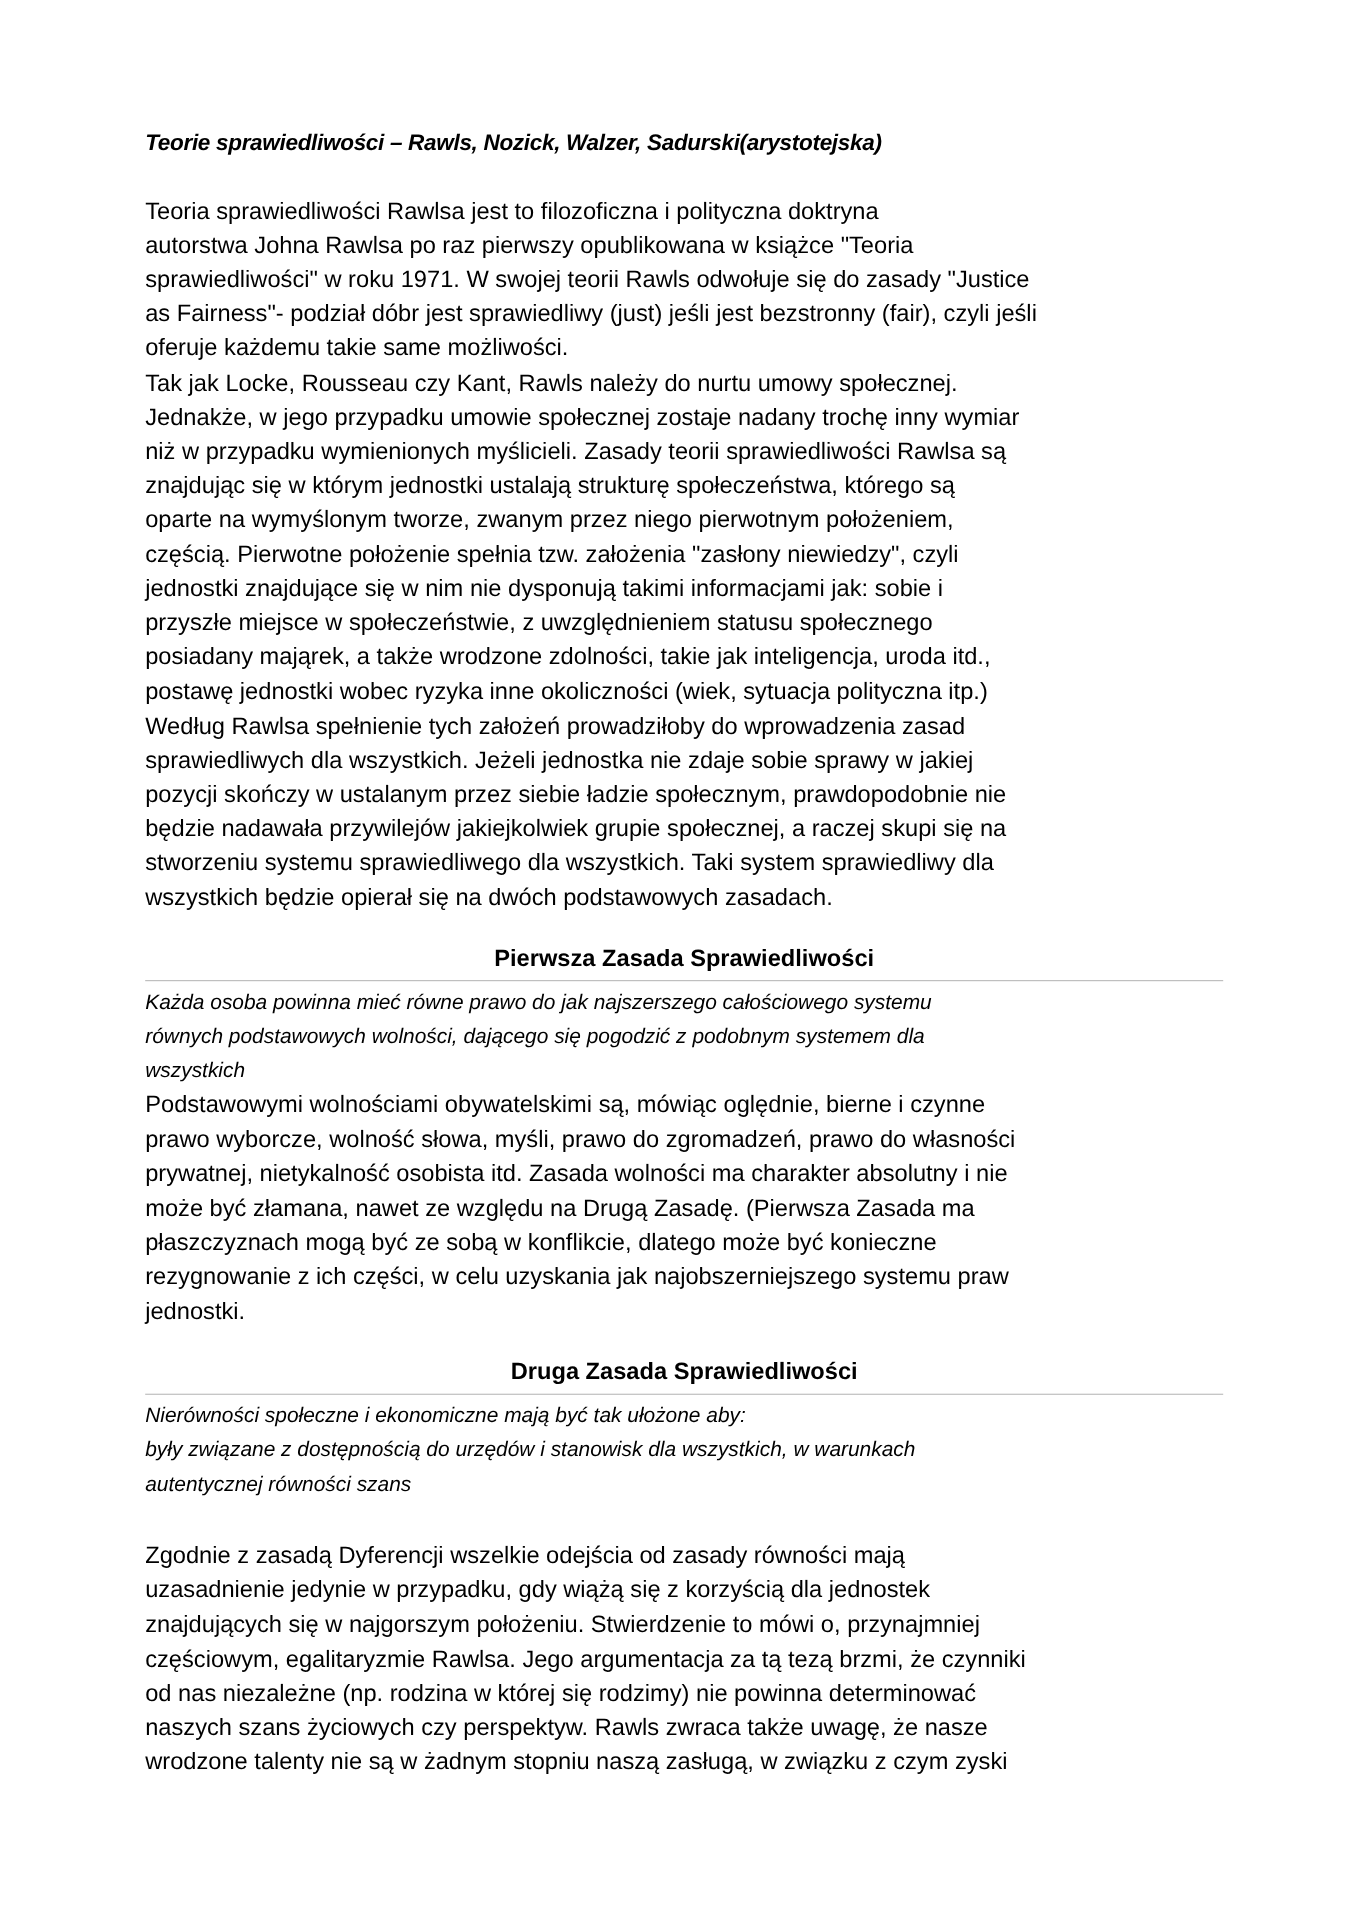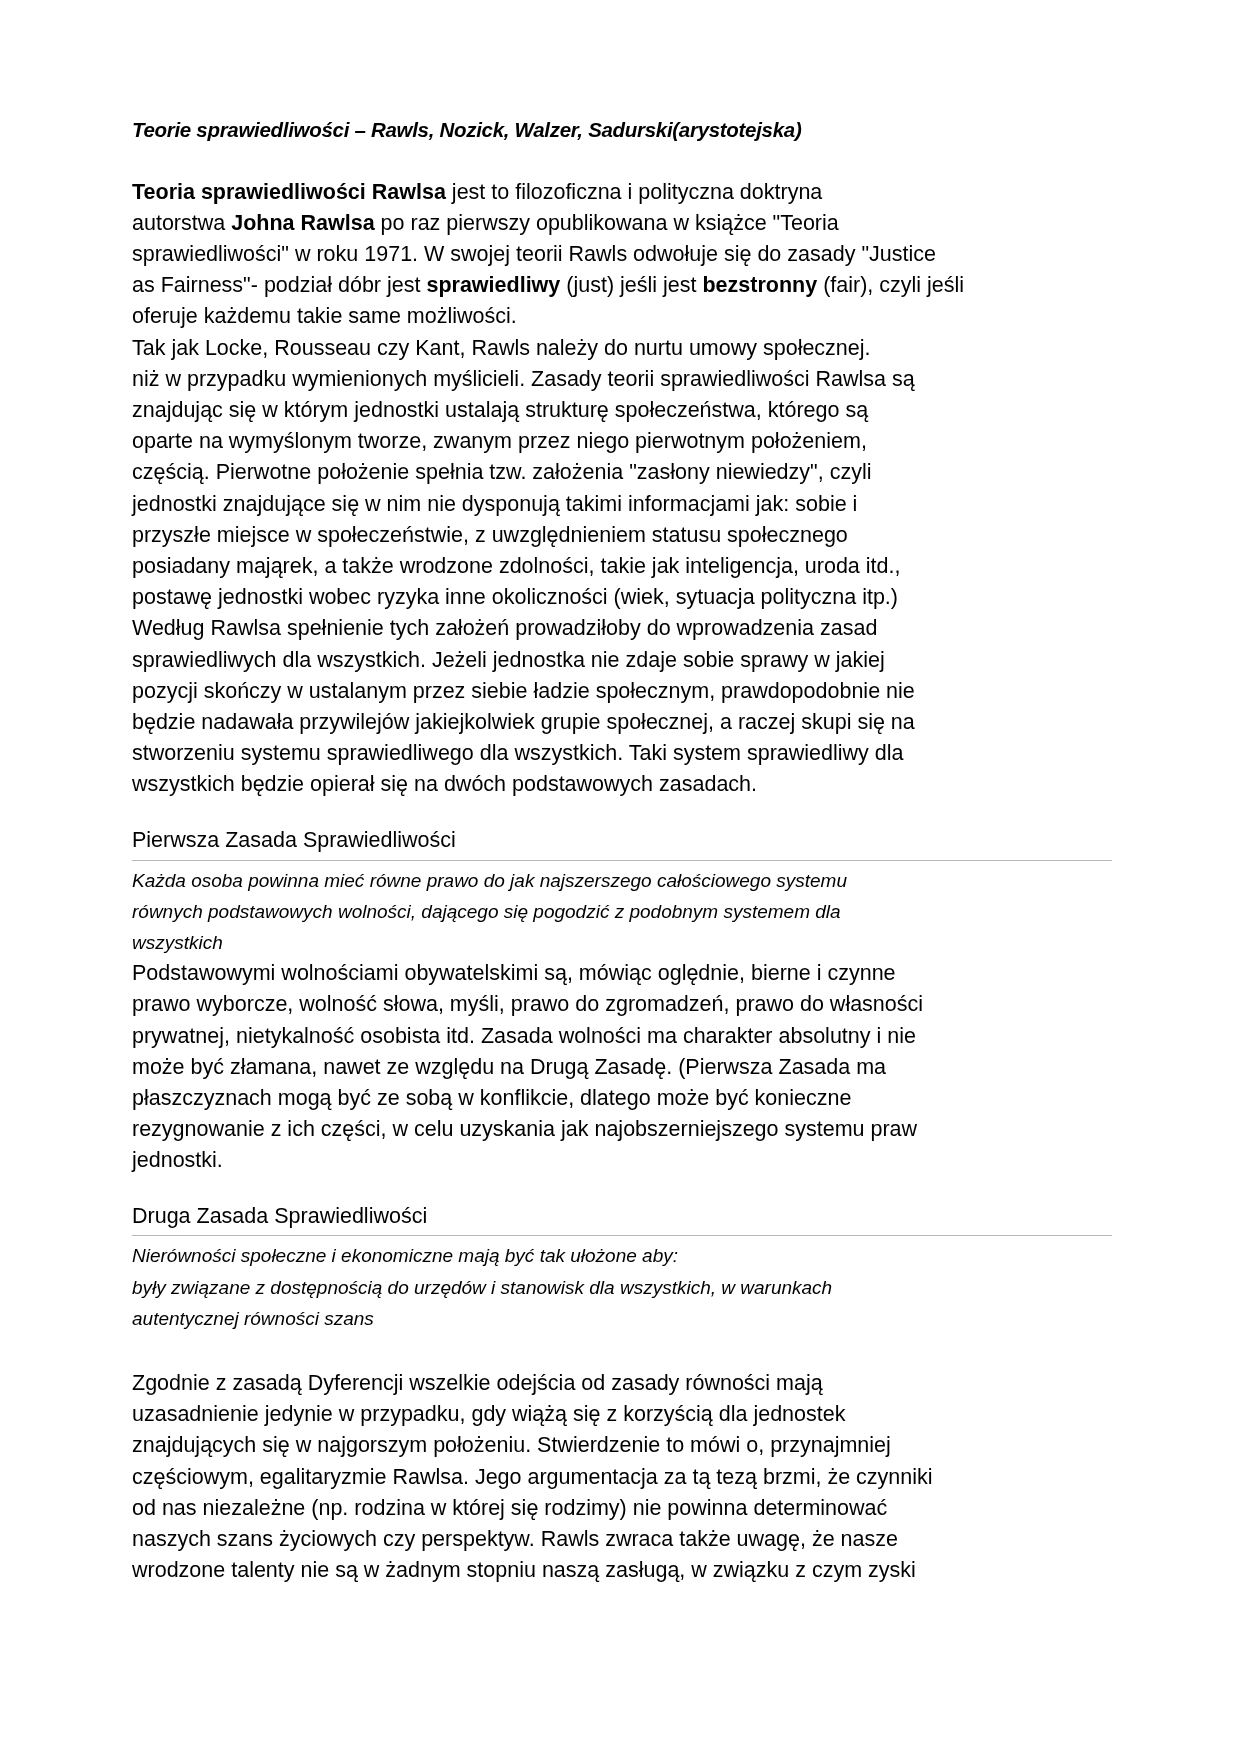--- a/index.html
+++ b/index.html
@@ -48,27 +48,28 @@
     content: "";
     display: inline-block;
     width: 100%;
     height: 0;
   }
   .lline {
     display: block;
     text-align: left;
     white-space: nowrap;
   }
-  b, .b { font-weight: bold; }
+  b, .b { font-weight: normal; }
   .section-heading {
-    font-weight: normal;
+    font-weight: bold;
     font-size: 21.5px;
     line-height: 1.25;
     margin: 0;
     padding: 0 0 6px 0;
+    text-align: center;
   }
   .rule {
     border: none;
     border-top: 1px solid #b8b8b8;
     margin: 0 0 4px 0;
     height: 0;
     background: none;
   }
   .quote-block {
     font-style: italic;
@@ -89,20 +90,21 @@
   <div class="body-block">
     <span class="jline"><b>Teoria sprawiedliwości Rawlsa</b> <span>jest to filozoficzna i polityczna doktryna</span></span>
     <span class="jline"><span>autorstwa</span> <b>Johna</b> <b>Rawlsa</b> <span>po raz pierwszy opublikowana w książce "Teoria</span></span>
     <span class="jline">sprawiedliwości" w roku 1971. W swojej teorii Rawls odwołuje się do zasady "Justice</span>
     <span class="jline"><span>as Fairness"- podział dóbr jest</span> <b>sprawiedliwy</b> <span>(just) jeśli jest</span> <b>bezstronny</b> <span>(fair), czyli jeśli</span></span>
     <span class="lline">oferuje każdemu takie same możliwości.</span>
   </div>
 
   <div class="body-block" id="main-paragraph">
       <span class="jline">Tak  jak Locke, Rousseau czy Kant,  Rawls  należy  do  nurtu umowy  społecznej.</span>
+      <span class="jline">Jednakże, w jego przypadku umowie społecznej zostaje nadany trochę inny wymiar</span>
       <span class="jline">niż w przypadku wymienionych myślicieli. Zasady teorii sprawiedliwości Rawlsa są</span>
       <span class="jline">znajdując  się  w  którym  jednostki  ustalają  strukturę  społeczeństwa,  którego  są</span>
       <span class="jline">oparte  na  wymyślonym  tworze,  zwanym  przez  niego pierwotnym  położeniem,</span>
       <span class="jline">częścią.  Pierwotne  położenie  spełnia  tzw.  założenia  "zasłony  niewiedzy",  czyli</span>
       <span class="jline">jednostki  znajdujące  się  w  nim  nie  dysponują  takimi  informacjami  jak:  sobie  i</span>
       <span class="jline">przyszłe miejsce w społeczeństwie, z uwzględnieniem statusu społecznego</span>
       <span class="jline">posiadany  mająrek,  a  także  wrodzone  zdolności,  takie  jak  inteligencja,  uroda  itd.,</span>
       <span class="jline">postawę jednostki wobec ryzyka inne okoliczności (wiek, sytuacja polityczna itp.)</span>
       <span class="jline">Według  Rawlsa  spełnienie  tych  założeń  prowadziłoby  do  wprowadzenia  zasad</span>
       <span class="jline">sprawiedliwych  dla  wszystkich.  Jeżeli  jednostka  nie  zdaje  sobie  sprawy  w  jakiej</span>

